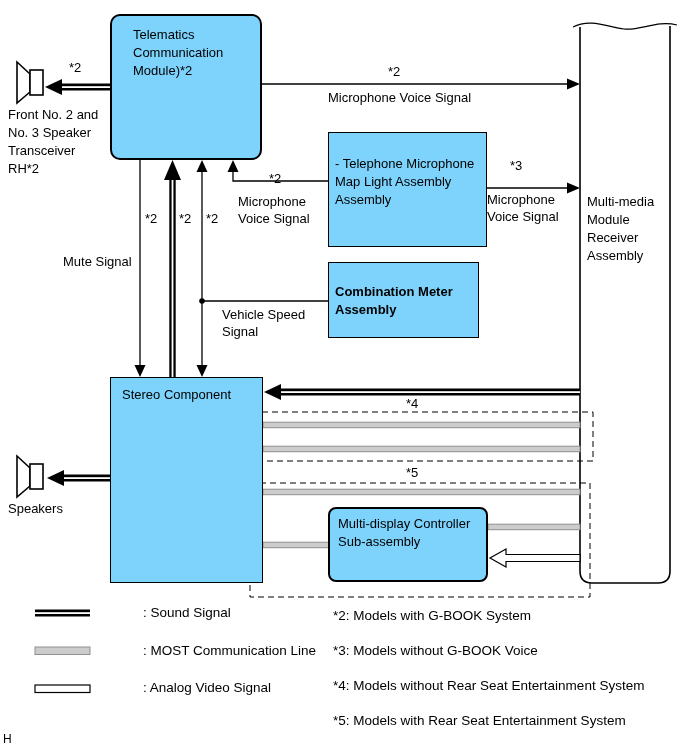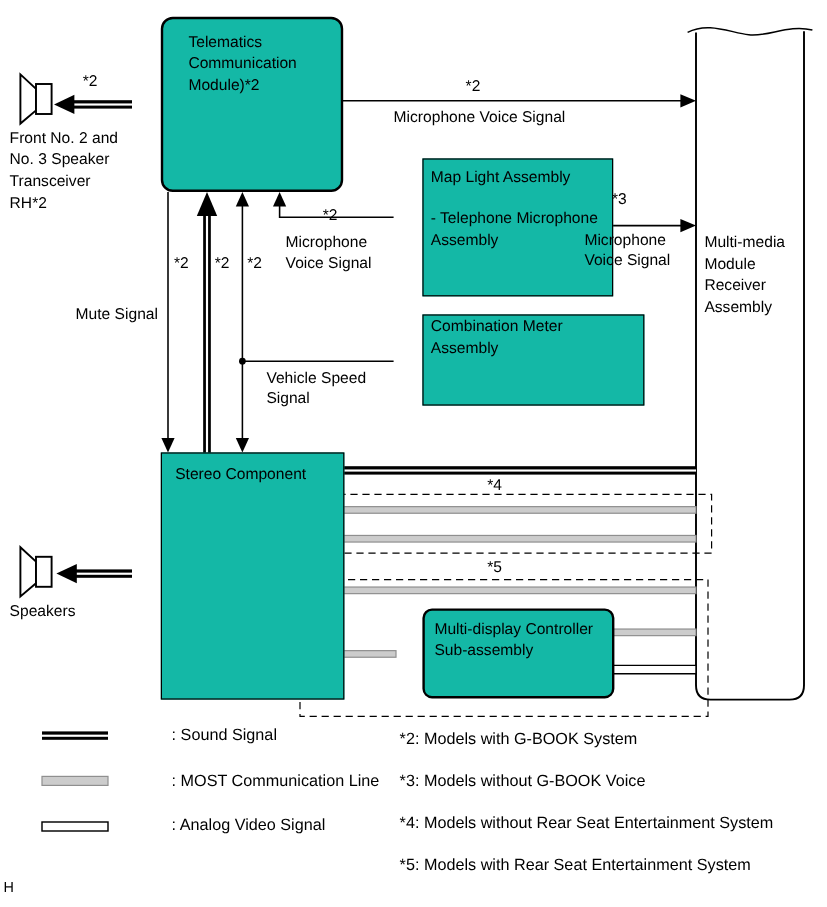--- a/index.html
+++ b/index.html
@@ -1,20 +1,20 @@
 <!DOCTYPE html>
 <html><head>
 <meta charset="utf-8">
 <style>
   html,body{margin:0;padding:0;background:#ffffff;}
   #stage{position:relative;width:689px;height:756px;background:#ffffff;
          font-family:"Liberation Sans",sans-serif;color:#000;overflow:hidden;}
   #wires{position:absolute;left:0;top:0;z-index:1;}
-  .box{position:absolute;z-index:2;background:#14b8a6;border:1.5px solid #000;
-       box-sizing:border-box;font-size:13px;line-height:18px;margin-left:24px;}
+  .box{position:absolute;z-index:2;background:#7dd3fc;border:1.5px solid #000;
+       box-sizing:border-box;font-size:13px;line-height:18px;}
   .box.rounded{border-width:2px;border-radius:10px;}
   .lbl{position:absolute;z-index:3;font-size:13px;line-height:17px;white-space:nowrap;}
   .ref{position:absolute;z-index:3;font-size:13px;white-space:nowrap;}
   .note{position:absolute;z-index:3;font-size:13.5px;white-space:nowrap;}
   .legend-lbl{position:absolute;z-index:3;font-size:13.5px;white-space:nowrap;margin-left:46px;}
 </style>
 </head>
 <body>
 
 <div id="stage">
@@ -108,26 +108,26 @@
     <rect x="35" y="685" width="55" height="7.5" fill="#ffffff" stroke="#000" stroke-width="1.2"></rect>
   </svg>
 
   <div class="box rounded" style="left:110px;top:14px;width:152px;height:146px;padding:10px 0 0 21px;">
     <div>Telematics</div>
     <div>Communication</div>
     <div>Module)*2</div>
   </div>
 
   <div class="box" style="left:328px;top:132px;width:159px;height:115px;padding:6px 0 0 6px;">
+    <div style="margin-top:16px;">- Telephone Microphone</div>
     <div>Map Light Assembly</div>
-    <div style="margin-top:16px;">- Telephone Microphone</div>
     <div>Assembly</div>
   </div>
 
-  <div class="box" style="left:328px;top:262px;width:185px;height:76px;padding:0 0 0 6px;">
+  <div class="box" style="left:328px;top:262px;width:151px;height:76px;padding:20px 0 0 6px;font-weight:bold;">
     <div>Combination Meter</div>
     <div>Assembly</div>
   </div>
 
   <div class="box" style="left:110px;top:377px;width:153px;height:206px;padding:8px 0 0 11px;">
     <div>Stereo Component</div>
   </div>
 
   <div class="box rounded" style="left:328px;top:507px;width:160px;height:75px;border-radius:8px;padding:6px 0 0 8px;">
     <div>Multi-display Controller</div>

